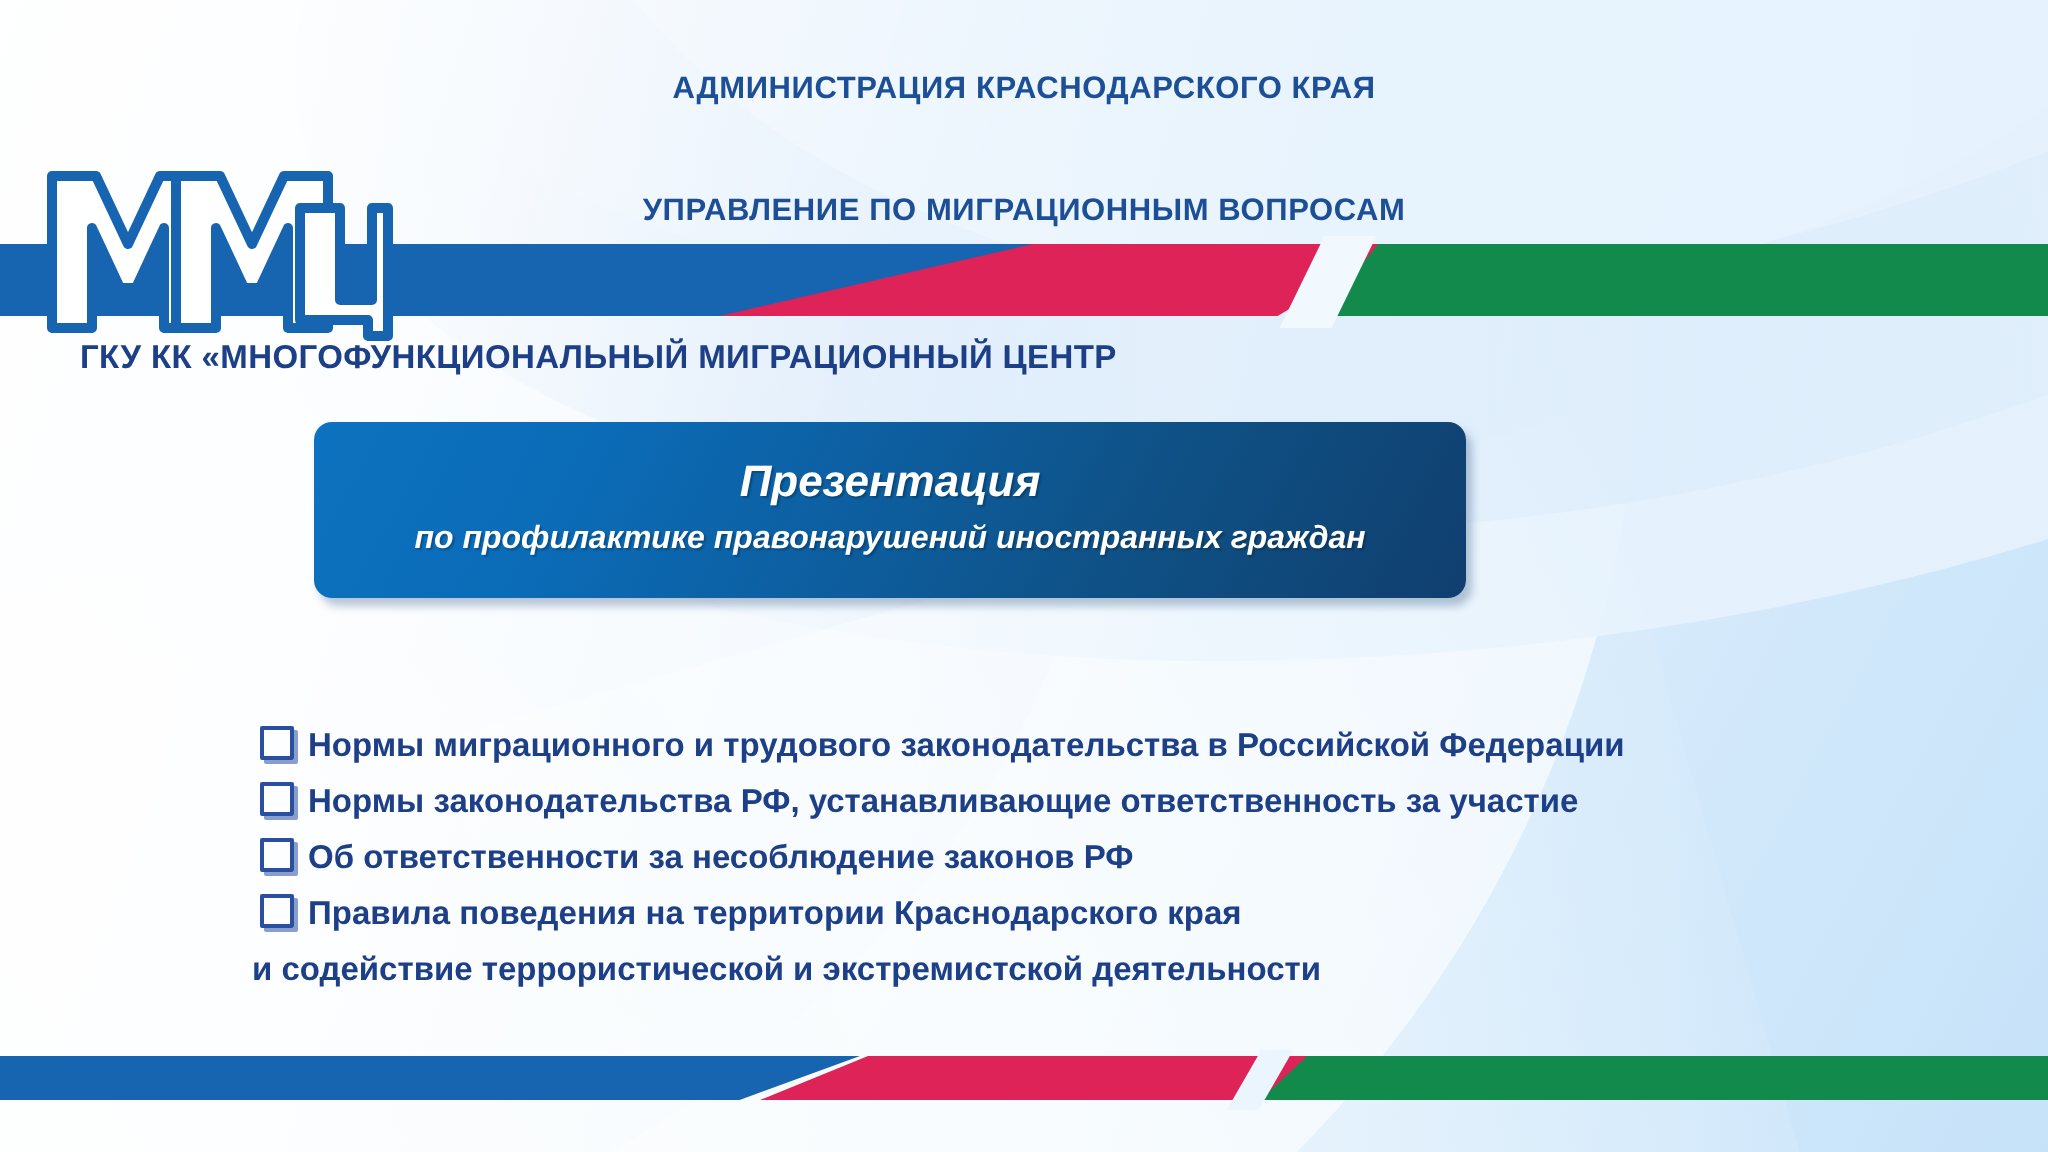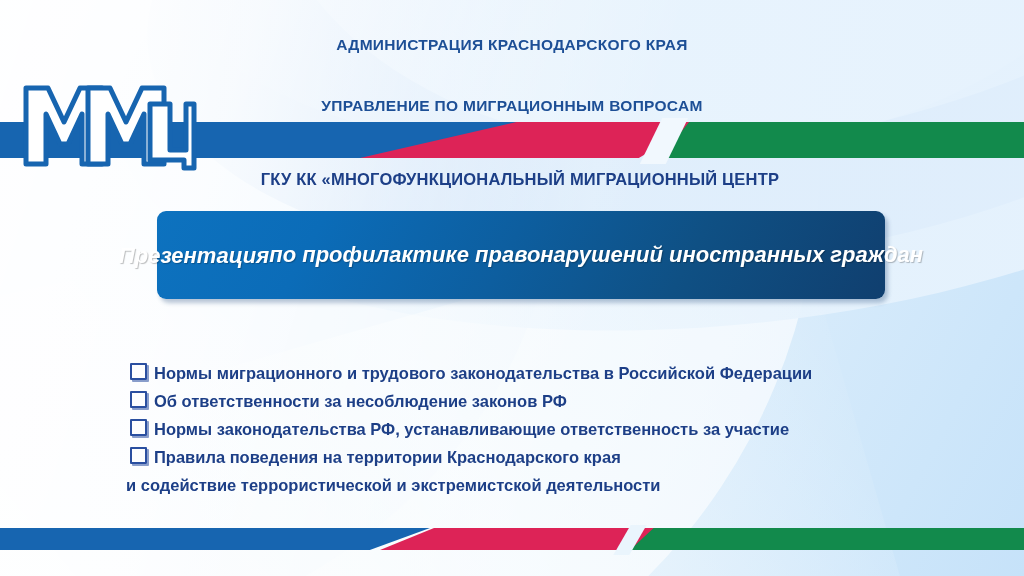--- a/index.html
+++ b/index.html
@@ -211,54 +211,55 @@
     height: 92px;
     z-index: 6;
   }
   .logo svg { display: block; }
 
   
   .center-name {
     position: absolute;
     left: 0; right: 0;
     top: 170px;
-    text-align: center;
+    text-align: left;
     color: #1d3f87;
     font-weight: 700;
     font-size: 16.5px;
     letter-spacing: 0.2px;
     white-space: nowrap;
     z-index: 5;
-    padding-left: 16px;
+    padding-left: 40px;
   }
 
   
   .title-box {
     position: absolute;
     left: 157px;
     top: 211px;
-    width: 728px;
+    width: 576px;
     height: 88px;
     border-radius: 9px;
     background: linear-gradient(118deg, #0d72bf 0%, #0b6cb8 22%, #0d5e9f 48%, #0f5084 72%, #103f6f 100%);
     box-shadow: 3px 4px 4px rgba(30,70,120,0.30);
     display: flex;
+    flex-direction: column;
     align-items: center;
     justify-content: center;
     z-index: 5;
   }
   .title-line {
     color: #ffffff;
     font-weight: 700;
     font-style: italic;
     white-space: nowrap;
     text-shadow: 1px 1px 1px rgba(0,0,0,0.25);
   }
   .title-line-1 { font-size: 22px; line-height: 29px; }
-  .title-line-2 { font-size: 22px; line-height: 30px; }
+  .title-line-2 { font-size: 16px; line-height: 30px; }
 
   
   .bullets {
     position: absolute;
     left: 130px;
     top: 360px;
     width: 810px;
     z-index: 5;
   }
   .bullet-row {
@@ -342,25 +343,25 @@
     <div class="title-line title-line-2">по профилактике правонарушений иностранных граждан</div>
   </div>
 
   <div class="bullets">
     <div class="bullet-row">
       <span class="bullet-mark"><span class="sq"></span></span>
       <span class="bullet-text">Нормы миграционного и трудового законодательства в Российской Федерации</span>
     </div>
     <div class="bullet-row">
       <span class="bullet-mark"><span class="sq"></span></span>
+      <span class="bullet-text">Нормы законодательства РФ, устанавливающие ответственность за участие</span>
+    </div>
+    <div class="bullet-row">
+      <span class="bullet-mark"><span class="sq"></span></span>
       <span class="bullet-text">Об ответственности за несоблюдение законов РФ</span>
-    </div>
-    <div class="bullet-row">
-      <span class="bullet-mark"><span class="sq"></span></span>
-      <span class="bullet-text">Нормы законодательства РФ, устанавливающие ответственность за участие</span>
     </div>
     <div class="bullet-row">
       <span class="bullet-mark"><span class="sq"></span></span>
       <span class="bullet-text">Правила поведения на территории Краснодарского края</span>
     </div>
     <div class="bullet-row no-mark">
       <span class="bullet-mark"><span class="sq"></span></span>
       <span class="bullet-text">и содействие террористической и экстремистской деятельности</span>
     </div>
   </div>

